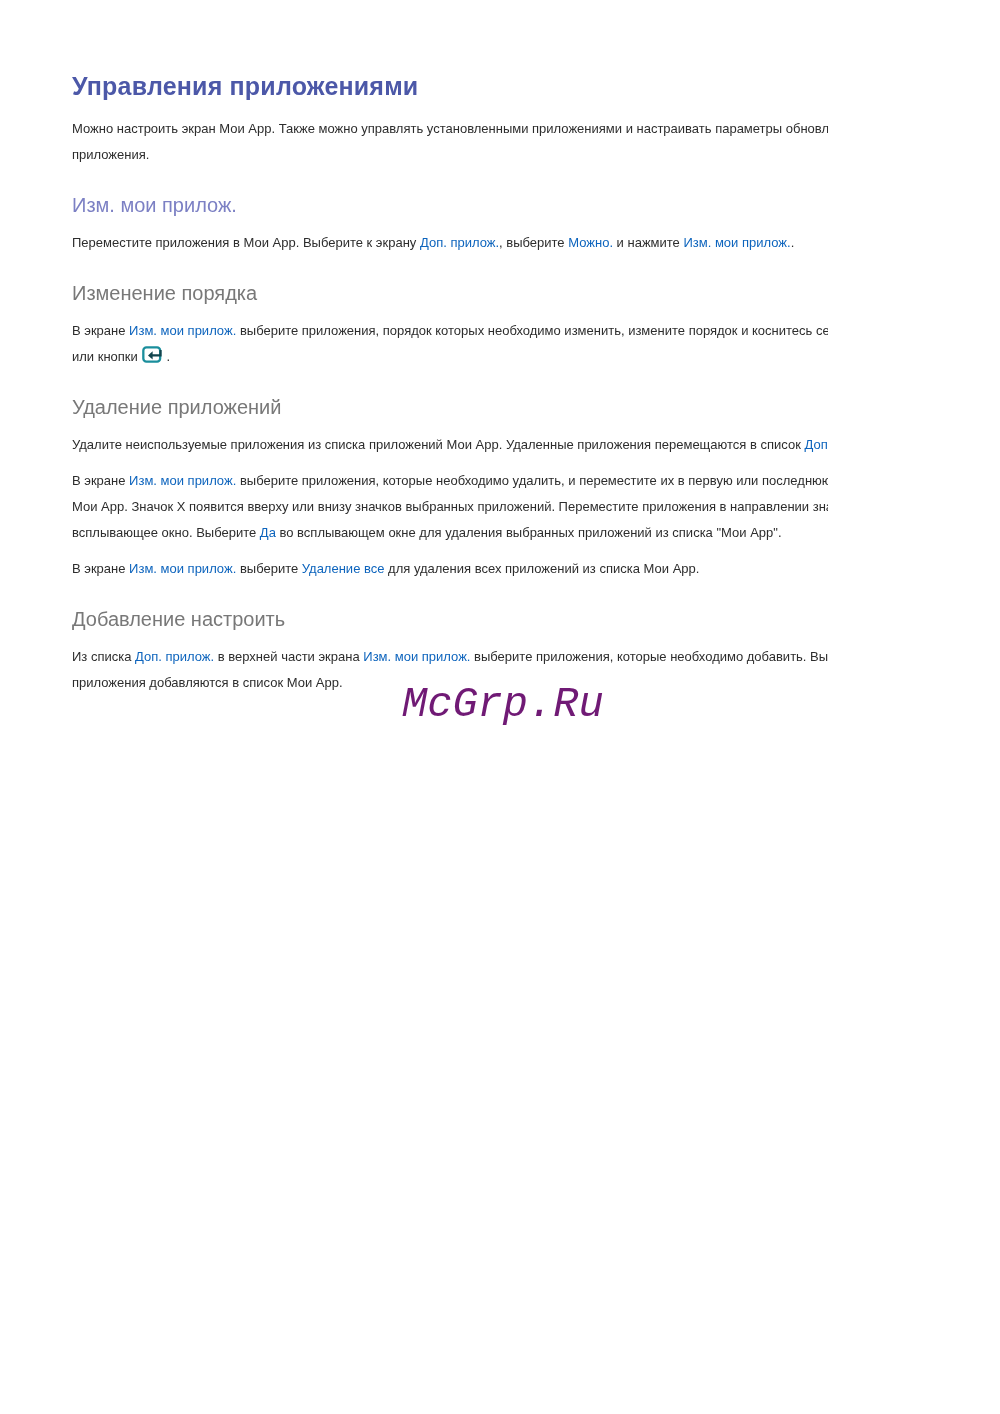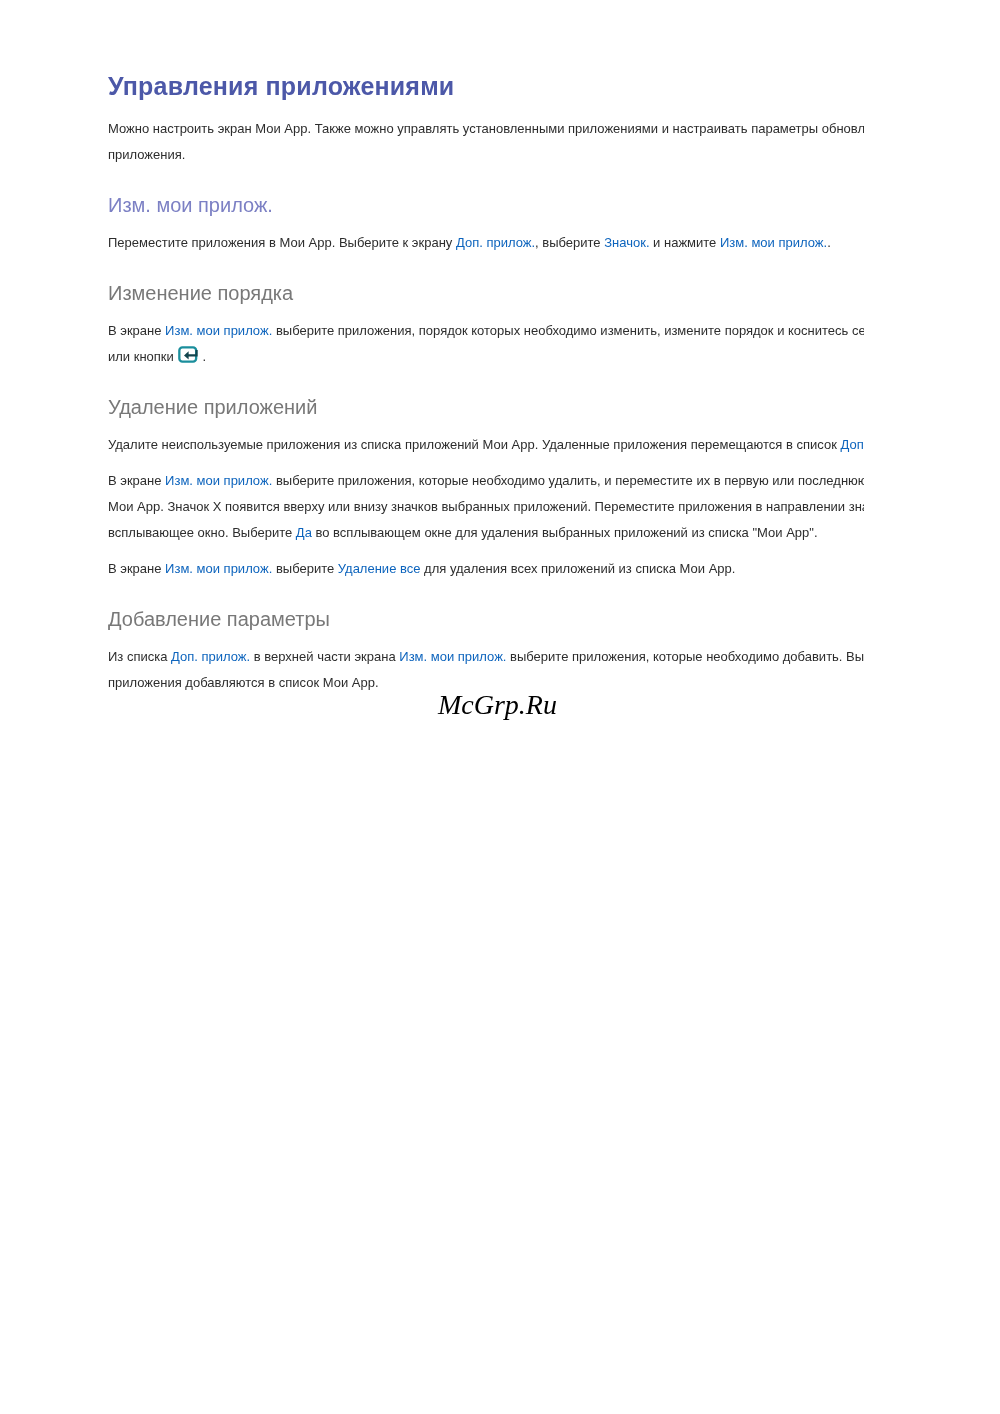--- a/index.html
+++ b/index.html
@@ -7,21 +7,20 @@
     padding: 0;
     background: #ffffff;
   }
   .page {
     position: relative;
     width: 828px;
     height: 1414px;
     background: #ffffff;
     overflow: hidden;
     font-family: "Liberation Sans", "DejaVu Sans", sans-serif;
-    margin-left: 36px;
   }
   .content {
     position: absolute;
     top: 70px;
     left: 72px;
     width: 860px;
   }
   h1.doc-title {
     margin: 0 0 14px 0;
     font-size: 25px;
@@ -52,48 +51,48 @@
   .enter-icon {
     display: inline-block;
     vertical-align: -3px;
     line-height: 0;
     margin: 0 1px;
   }
   .watermark {
     position: absolute;
     top: 682px;
     left: 402px;
-    font-size: 28px;
+    font-size: 42px;
     line-height: 46px;
     font-style: italic;
     font-weight: 500;
-    color: #000000;
-    font-family: Liberation Serif, serif;
+    color: #701a75;
+    font-family: Liberation Mono, monospace;
     white-space: nowrap;
     pointer-events: none;
   }
 </style>
 </head>
 <body>
 
 <div class="page">
   <main class="content">
     <h1 class="doc-title">Управления приложениями</h1>
     <div id="sections">
         <p class="body-par"><span>Можно настроить экран Мои App. Также можно управлять установленными приложениями и настраивать параметры обновления приложения.</span></p>
         <h2 class="sec-heading purple">Изм. мои прилож.</h2>
-        <p class="body-par"><span>Переместите приложения в Мои App. Выберите к экрану </span><span class="em">Доп. прилож.</span><span>, выберите </span><span class="em">Значок.</span><span> и нажмите </span><span class="em">Изм. мои прилож.</span><span>.</span></p>
+        <p class="body-par"><span>Переместите приложения в Мои App. Выберите к экрану </span><span class="em">Доп. прилож.</span><span>, выберите </span><span class="em">Можно.</span><span> и нажмите </span><span class="em">Изм. мои прилож.</span><span>.</span></p>
         <h2 class="sec-heading gray">Изменение порядка</h2>
         <p class="body-par"><span>В экране </span><span class="em">Изм. мои прилож.</span><span> выберите приложения, порядок которых необходимо изменить, измените порядок и коснитесь сенсорной панели или кнопки </span><span class="enter-icon"><svg width="23" height="19" viewBox="0 0 26 21">
               <rect x="1.5" y="2.5" width="19" height="16" rx="3.5" fill="none" stroke="#1a8e9c" stroke-width="2.6"></rect>
               <path d="M21 5.5 v6 H10.5" fill="none" stroke="#12444d" stroke-width="2.4"></path>
               <path d="M12 6.8 L6.8 11.5 L12 16.2 Z" fill="#12444d"></path>
             </svg></span><span>.</span></p>
         <h2 class="sec-heading gray">Удаление приложений</h2>
         <p class="body-par"><span>Удалите неиспользуемые приложения из списка приложений Мои App. Удаленные приложения перемещаются в список </span><span class="em">Доп. прилож.</span><span>.</span></p>
         <p class="body-par"><span>В экране </span><span class="em">Изм. мои прилож.</span><span> выберите приложения, которые необходимо удалить, и переместите их в первую или последнюю строку списка Мои App. Значок X появится вверху или внизу значков выбранных приложений. Переместите приложения в направлении значка X. Появится всплывающее окно. Выберите </span><span class="em">Да</span><span> во всплывающем окне для удаления выбранных приложений из списка "Мои App".</span></p>
         <p class="body-par"><span>В экране </span><span class="em">Изм. мои прилож.</span><span> выберите </span><span class="em">Удаление все</span><span> для удаления всех приложений из списка Мои App.</span></p>
-        <h2 class="sec-heading gray">Добавление параметры</h2>
+        <h2 class="sec-heading gray">Добавление настроить</h2>
         <p class="body-par"><span>Из списка </span><span class="em">Доп. прилож.</span><span> в верхней части экрана </span><span class="em">Изм. мои прилож.</span><span> выберите приложения, которые необходимо добавить. Выбранные приложения добавляются в список Мои App.</span></p>
       </div>
   </main>
   <div class="watermark">McGrp.Ru</div>
 </div>
 
 </body></html>

